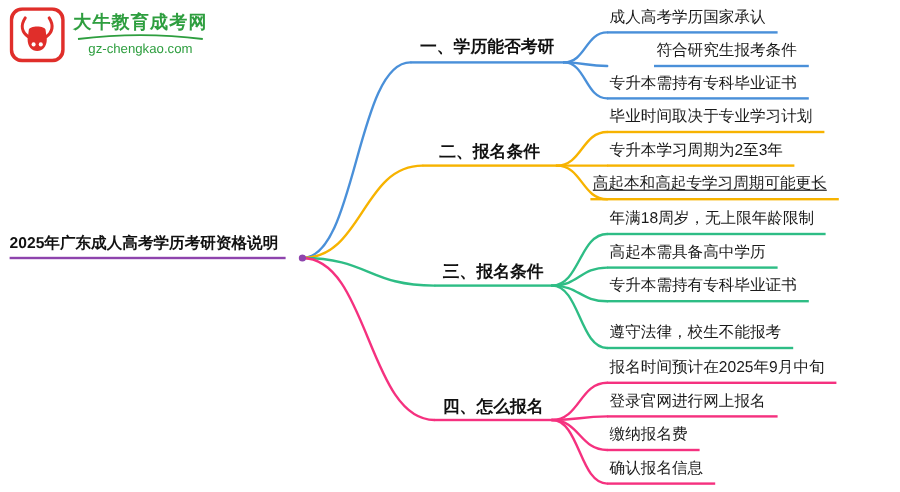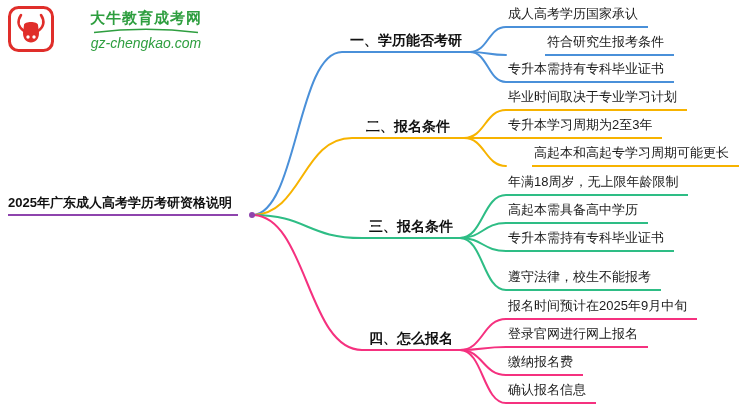--- a/index.html
+++ b/index.html
@@ -15,23 +15,23 @@
   }
   .branch{
     font-size:14px;font-weight:bold;line-height:17px;padding-bottom:2px;
     border-bottom:2px solid #999;text-align:center;color:#111;
   }
   .root{
     font-size:13px;font-weight:bold;line-height:18px;padding:0 6px 2px 0;
     border-bottom:2px solid #8E44AD;color:#111;
   }
   .logo{position:absolute;left:8px;top:6px;display:flex;gap:7px;align-items:flex-start;z-index:3;}
-  .logo-text{display:flex;flex-direction:column;align-items:center;padding-top:3px;margin-left:29px;}
+  .logo-text{display:flex;flex-direction:column;align-items:center;padding-top:3px;}
   .logo-name{font-size:15px;font-weight:bold;letter-spacing:1px;}
-  .logo-domain{font-size:14px;margin-top:1px;font-style:italic;}
+  .logo-domain{font-size:11px;margin-top:1px;}
 </style>
 </head>
 <body>
 
 <div class="canvas">
 
   <svg class="links" width="750" height="410" viewBox="0 0 750 410" fill="none" stroke-width="2" stroke-linecap="round">
 
     <path d="M252,215 C297,215 297,52 342,52" stroke="#4A90D9"></path>
     <path d="M252,215 C302,215 302,138 352,138" stroke="#F7B300"></path>
@@ -71,32 +71,32 @@
       <div class="logo-name" style="color: rgb(46, 158, 63);">大牛教育成考网</div>
       <svg width="110" height="6" viewBox="0 0 110 6">
         <path d="M3 4.5 Q55 -2 107 4.5" fill="none" stroke-width="1.5" stroke="#2E9E3F"></path>
       </svg>
       <div class="logo-domain" style="color: rgb(46, 158, 63);">gz-chengkao.com</div>
     </div>
   </div>
 
   <div class="node root" style="left: 8px; top: 194px; border-bottom-color: rgb(142, 68, 173);">2025年广东成人高考学历考研资格说明</div>
 
-  <div class="node branch" style="left: 342px; top: 32px; width: 128px; border-bottom-color: rgb(74, 144, 217);">一、学历能否考研</div>
+  <div class="node branch" style="left: 342px; top: 32px; width: 128px; border-bottom-color: rgb(74, 144, 217); font-family: Liberation Mono, monospace;">一、学历能否考研</div>
   <div class="node branch" style="left: 352px; top: 118px; width: 112px; border-bottom-color: rgb(247, 179, 0);">二、报名条件</div>
   <div class="node branch" style="left: 362px; top: 218px; width: 98px; border-bottom-color: rgb(46, 189, 133);">三、报名条件</div>
   <div class="node branch" style="left: 362px; top: 330px; width: 98px; border-bottom-color: rgb(245, 49, 127);">四、怎么报名</div>
 
   <div class="node leaf" style="left: 506px; top: 5px; border-bottom-color: rgb(74, 144, 217);">成人高考学历国家承认</div>
   <div class="node leaf" style="left: 506px; top: 33px; border-bottom-color: rgb(74, 144, 217); margin-left: 39px;">符合研究生报考条件</div>
   <div class="node leaf" style="left: 506px; top: 60px; border-bottom-color: rgb(74, 144, 217);">专升本需持有专科毕业证书</div>
 
   <div class="node leaf" style="left: 506px; top: 88px; border-bottom-color: rgb(247, 179, 0);">毕业时间取决于专业学习计划</div>
   <div class="node leaf" style="left: 506px; top: 116px; border-bottom-color: rgb(247, 179, 0);">专升本学习周期为2至3年</div>
-  <div class="node leaf" style="left: 532px; top: 144px; border-bottom-color: rgb(247, 179, 0);">高起本和高起专学习周期可能更长</div>
+  <div class="node leaf" style="left: 492px; top: 144px; border-bottom-color: rgb(247, 179, 0); text-decoration: underline;">高起本和高起专学习周期可能更长</div>
 
   <div class="node leaf" style="left: 506px; top: 173px; border-bottom-color: rgb(46, 189, 133);">年满18周岁，无上限年龄限制</div>
   <div class="node leaf" style="left: 506px; top: 201px; border-bottom-color: rgb(46, 189, 133);">高起本需具备高中学历</div>
   <div class="node leaf" style="left: 506px; top: 229px; border-bottom-color: rgb(46, 189, 133);">专升本需持有专科毕业证书</div>
   <div class="node leaf" style="left: 506px; top: 268px; border-bottom-color: rgb(46, 189, 133);">遵守法律，校生不能报考</div>
 
   <div class="node leaf" style="left: 506px; top: 297px; border-bottom-color: rgb(245, 49, 127);">报名时间预计在2025年9月中旬</div>
   <div class="node leaf" style="left: 506px; top: 325px; border-bottom-color: rgb(245, 49, 127);">登录官网进行网上报名</div>
   <div class="node leaf" style="left: 506px; top: 353px; border-bottom-color: rgb(245, 49, 127);">缴纳报名费</div>
   <div class="node leaf" style="left: 506px; top: 381px; border-bottom-color: rgb(245, 49, 127);">确认报名信息</div>

